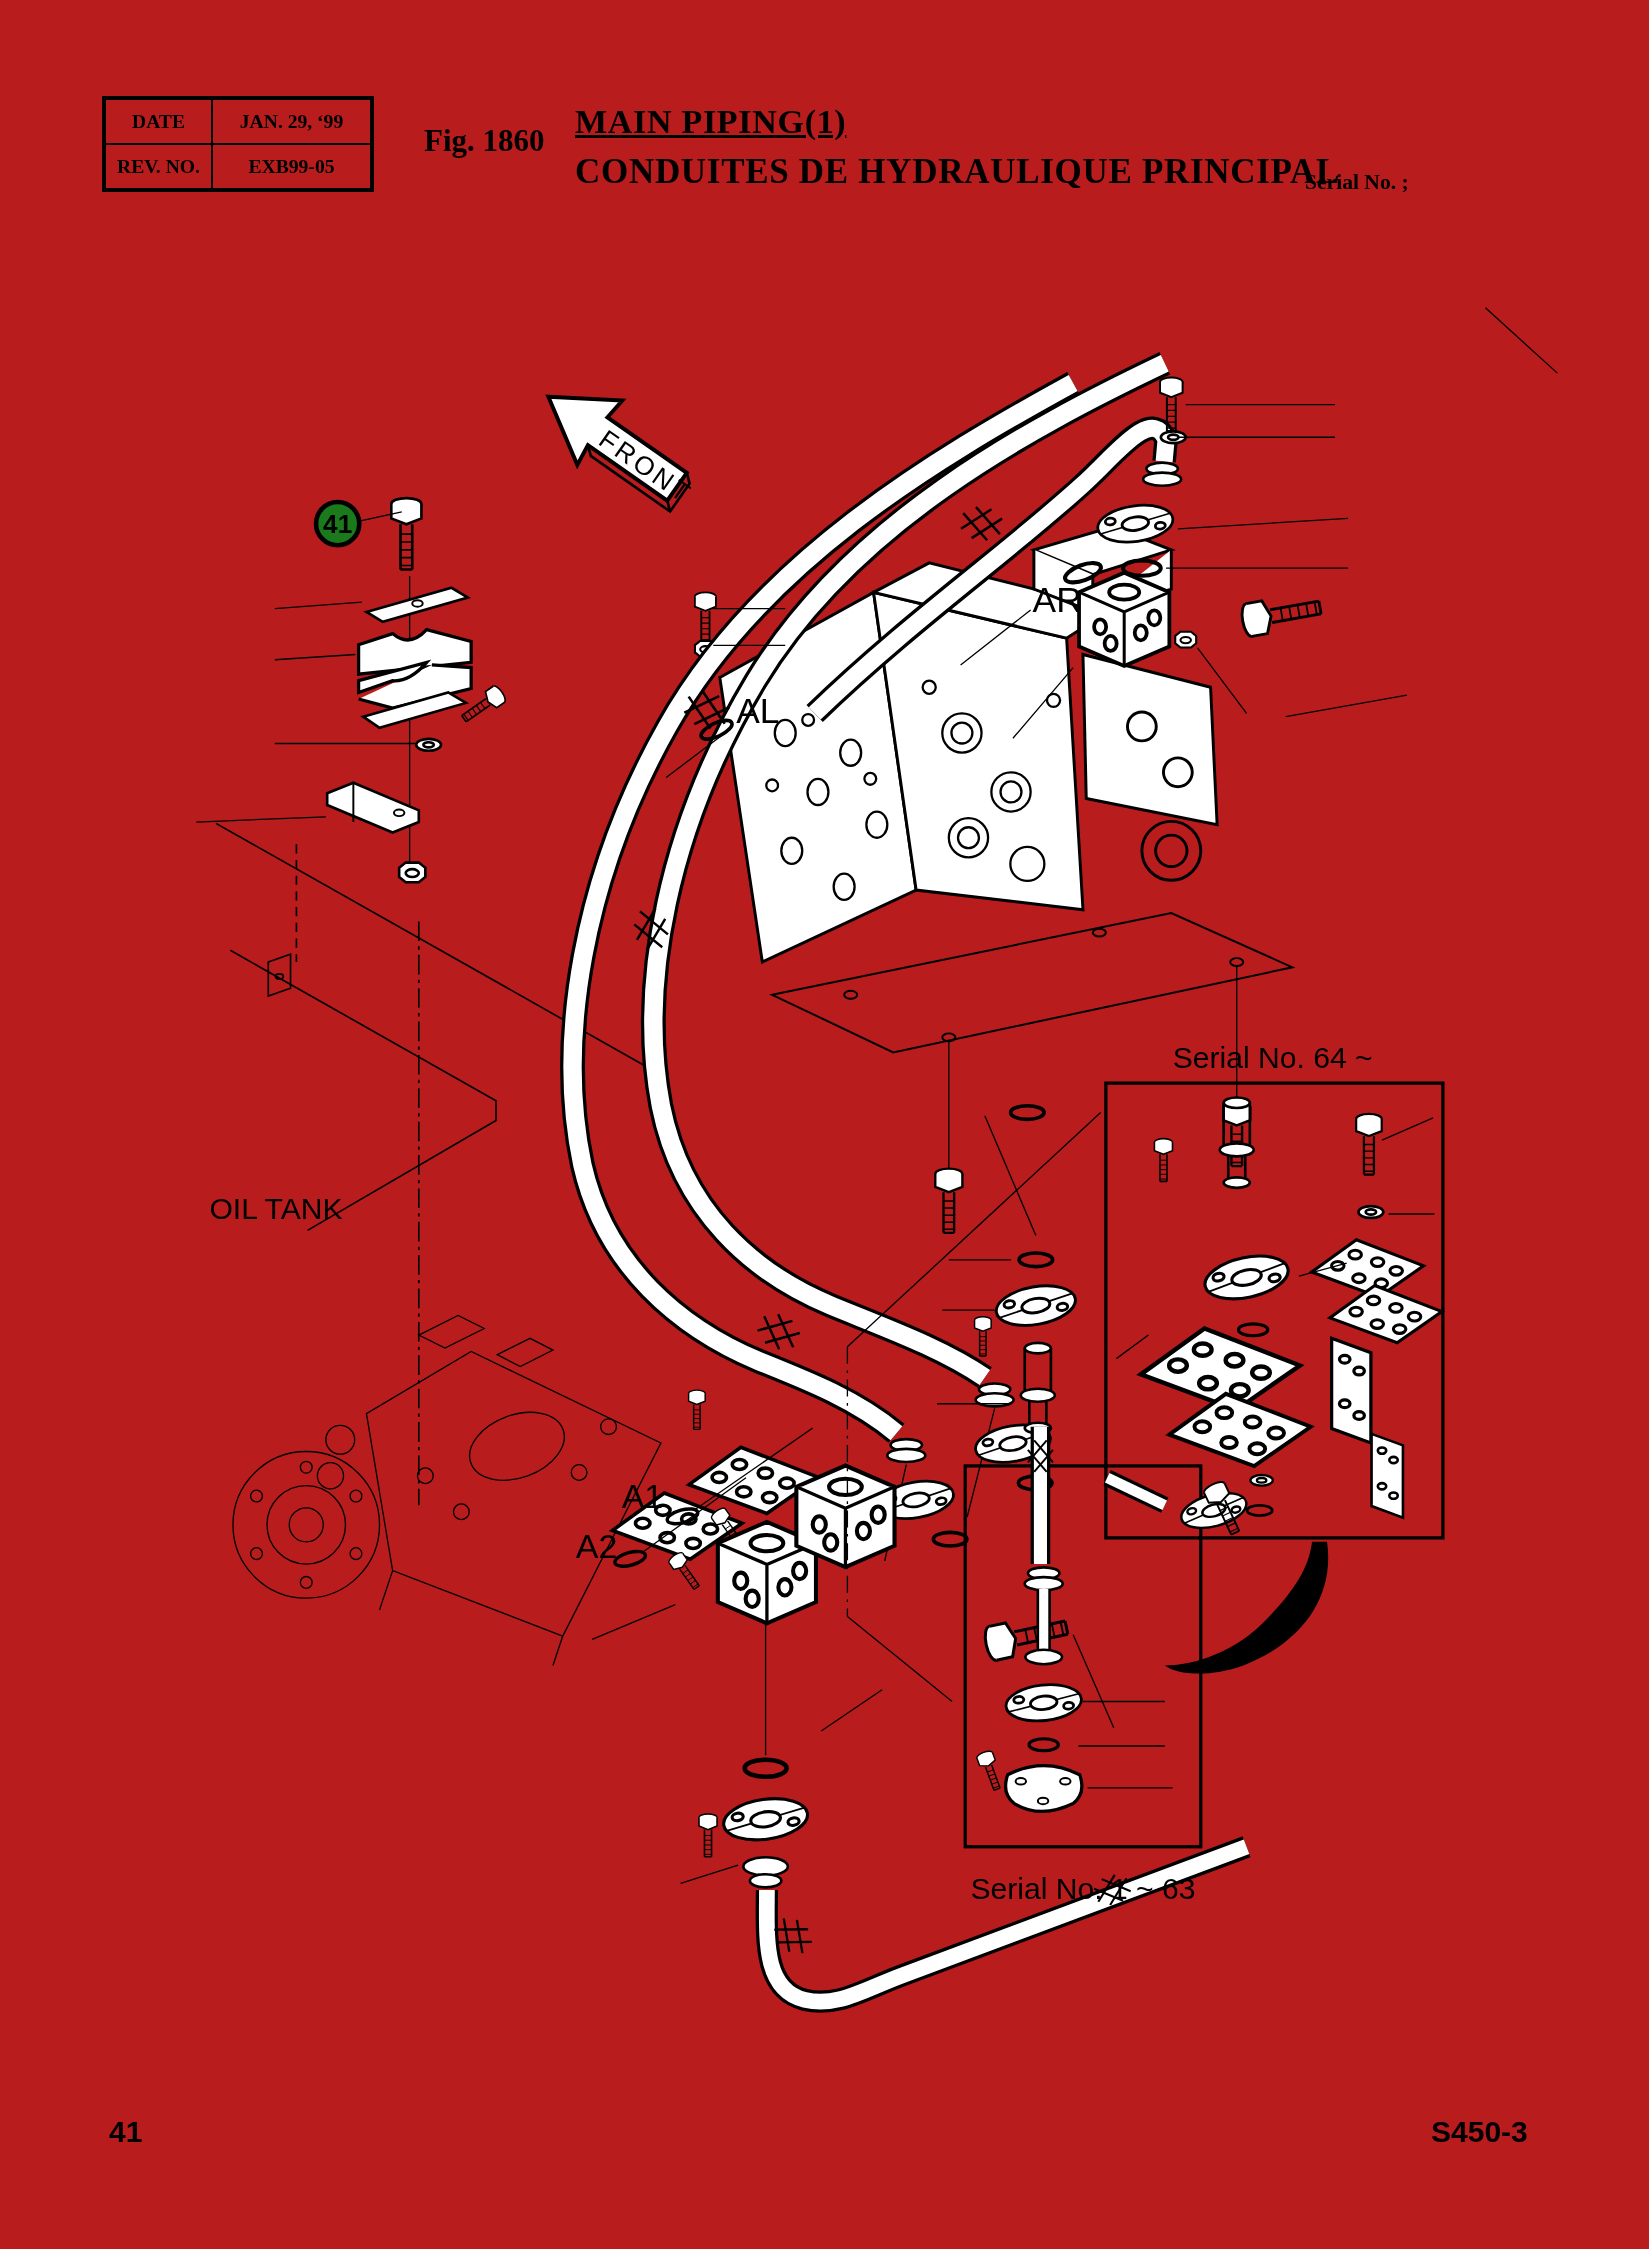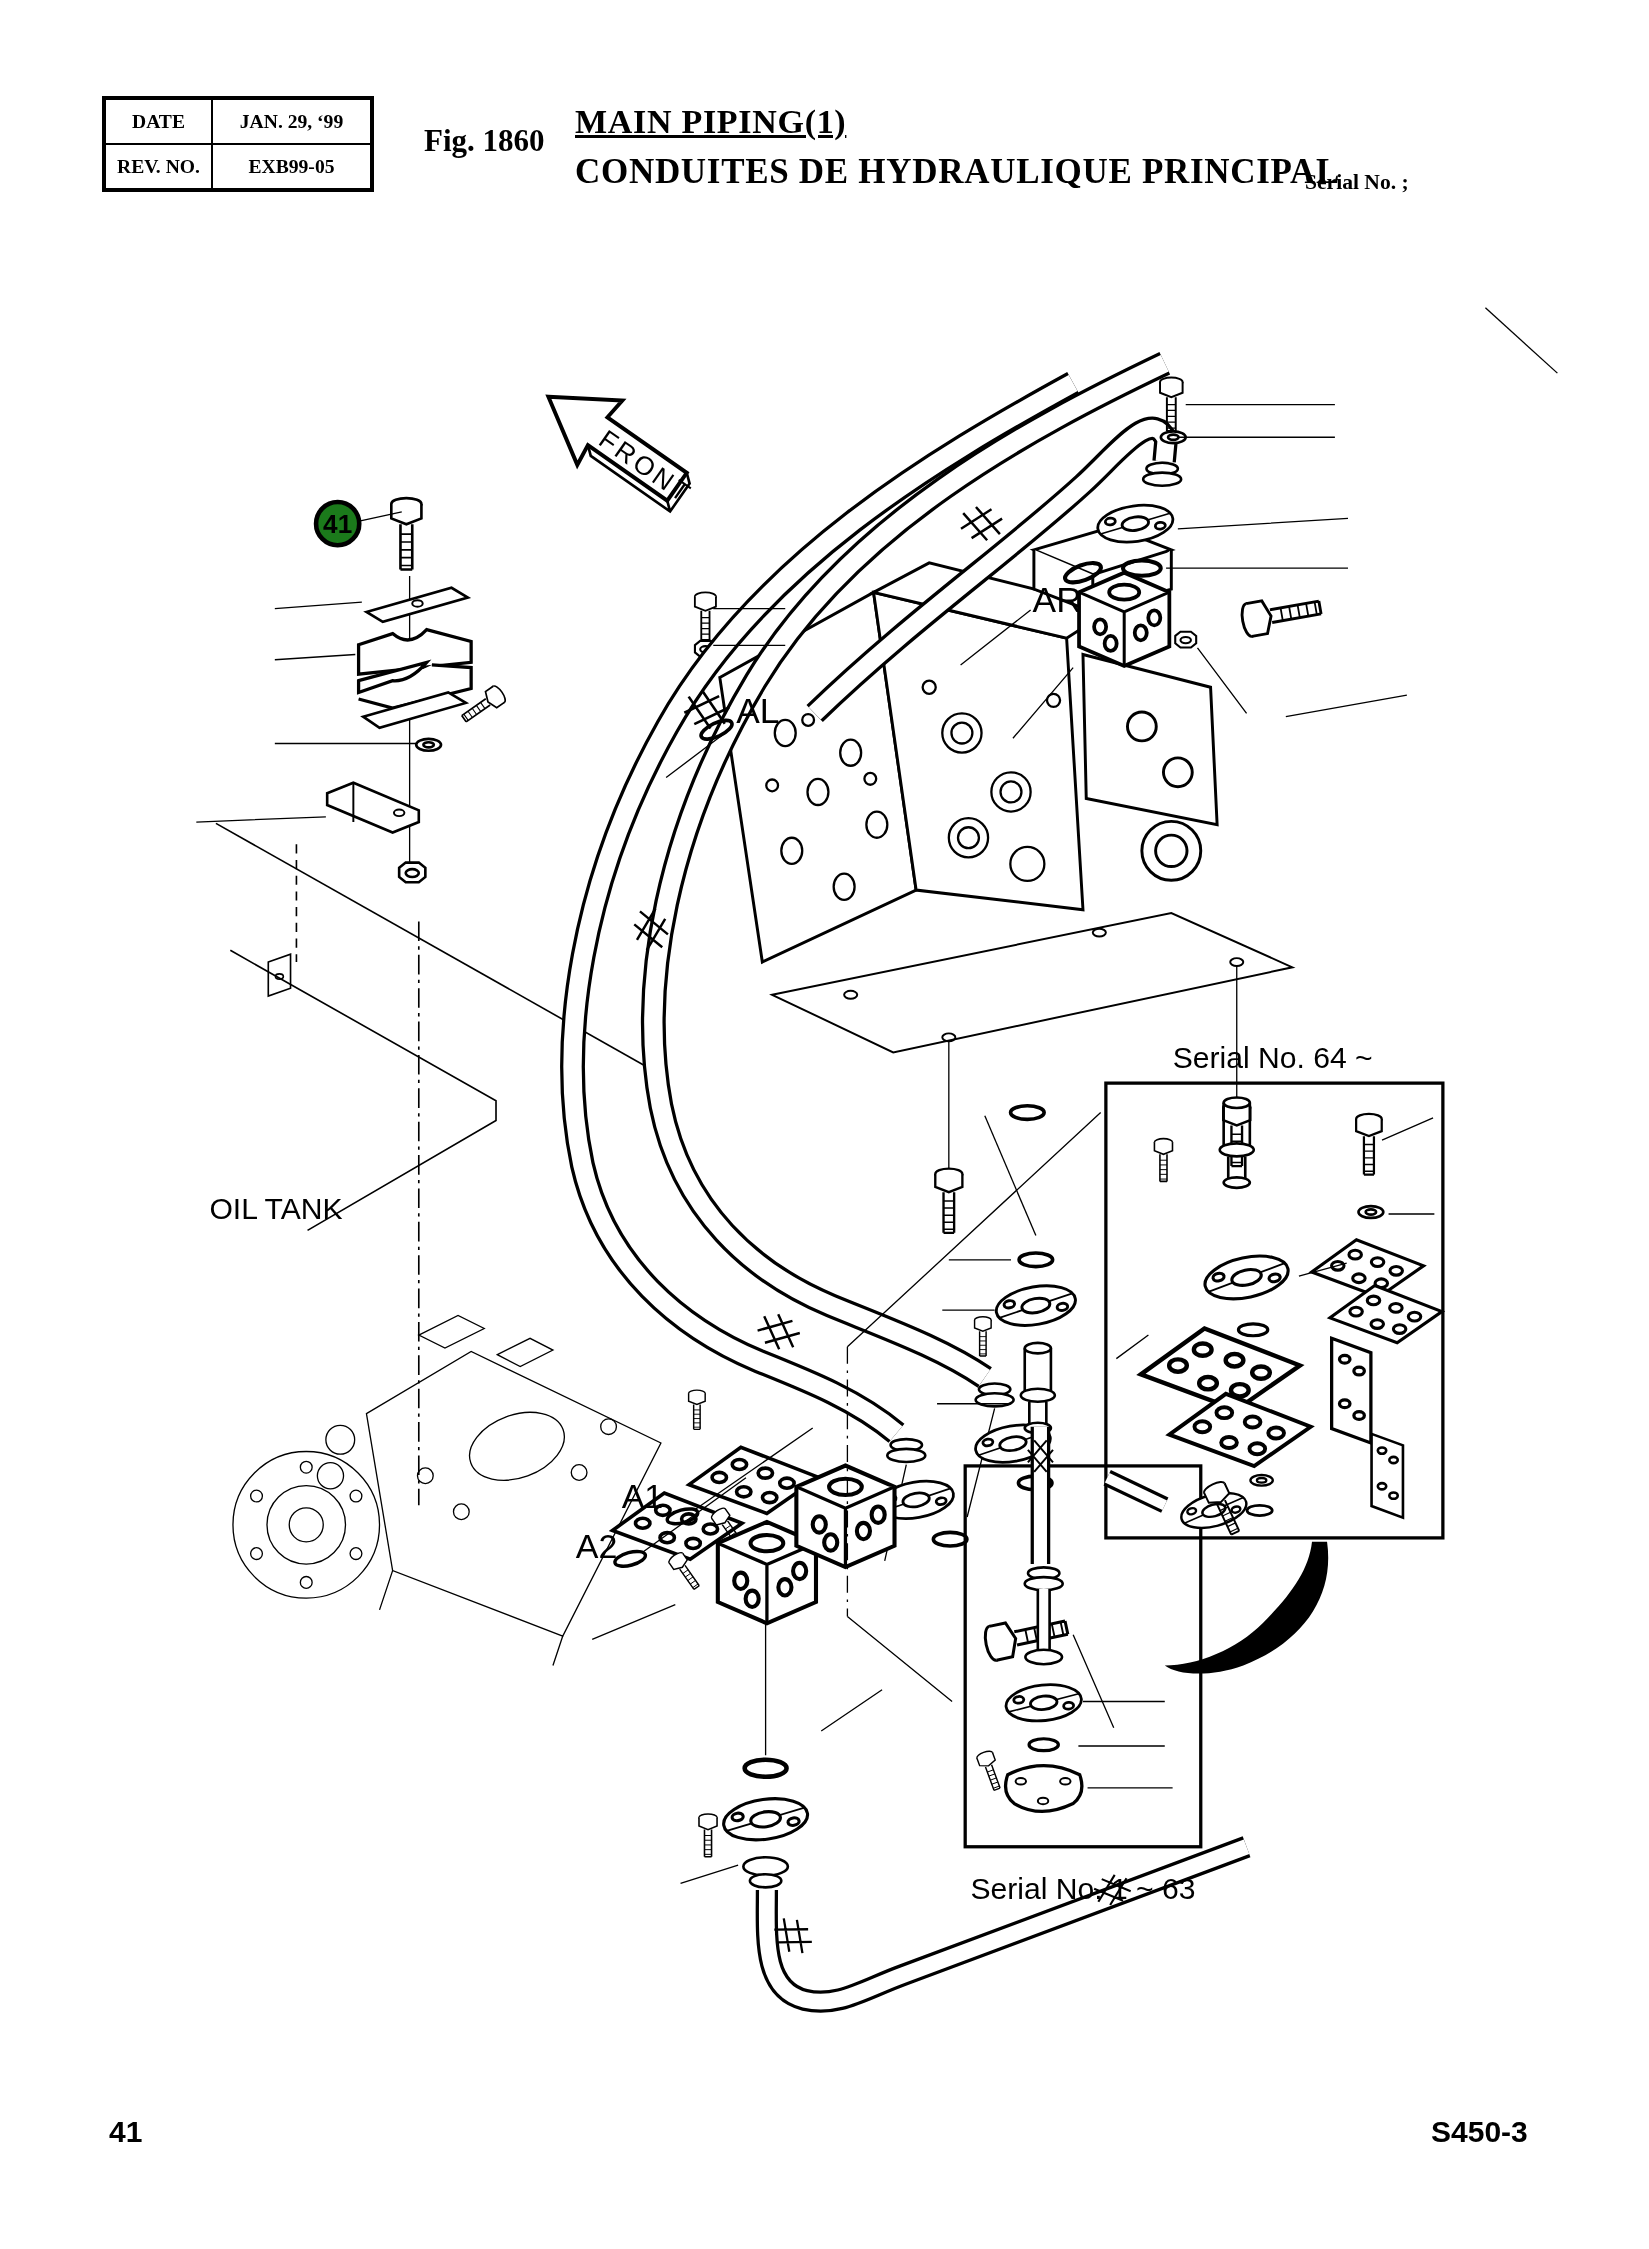--- a/index.html
+++ b/index.html
@@ -1,16 +1,16 @@
 <!DOCTYPE html>
 <html style="font-size:10.5px"><head>
 <meta charset="utf-8">
 <style>
   html,body{margin:0;padding:0;background:#888;}
-  .page{position:relative;width:1649px;height:2250px;background:#ffffff;overflow:hidden;
+  .page{position:relative;width:1649px;height:2250px;background:#b91c1c;overflow:hidden;
         font-family:"Liberation Sans",sans-serif;color:#000;}
   .abs{position:absolute;}
   
   .hdr-table{left:102px;top:96px;border-collapse:collapse;}
   .hdr-table td{border:2.6px solid #000;text-align:center;vertical-align:middle;
         font:bold 19.6px "Liberation Serif",serif;height:43px;padding:0 6.5px;}
   .hdr-table{border:4.6px solid #000;}
   .hdr-table td.c1{width:92px;}
   .hdr-table td.c2{width:144px;font-family:Liberation Serif, serif;}
   .fig-label{left:424px;top:123px;font:bold 31px "Liberation Serif",serif;}

